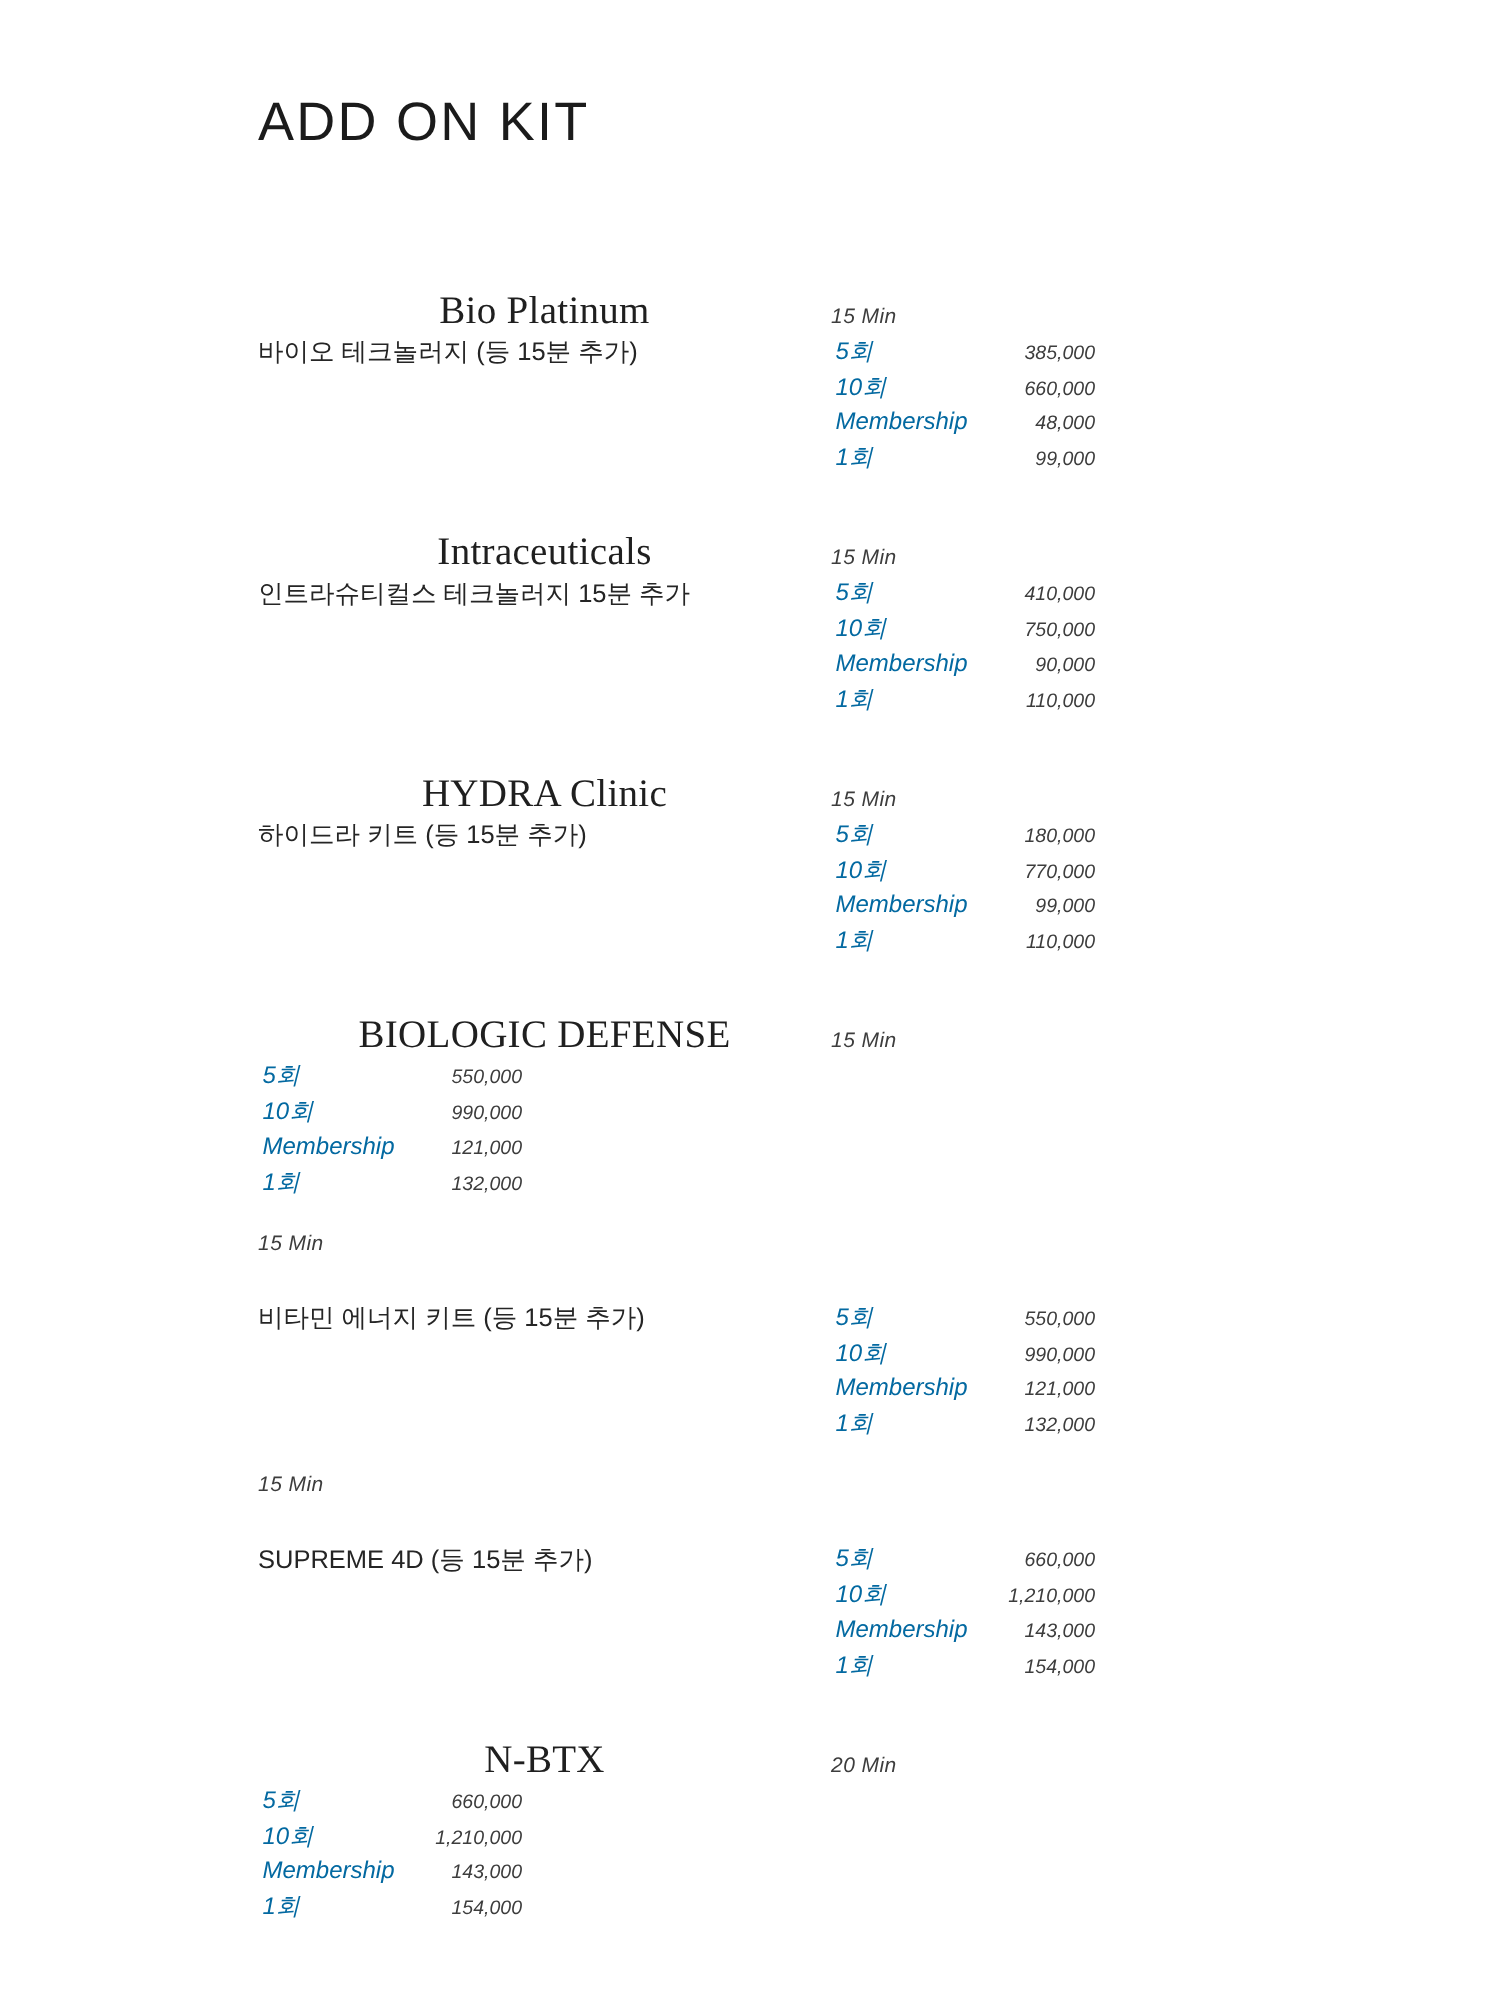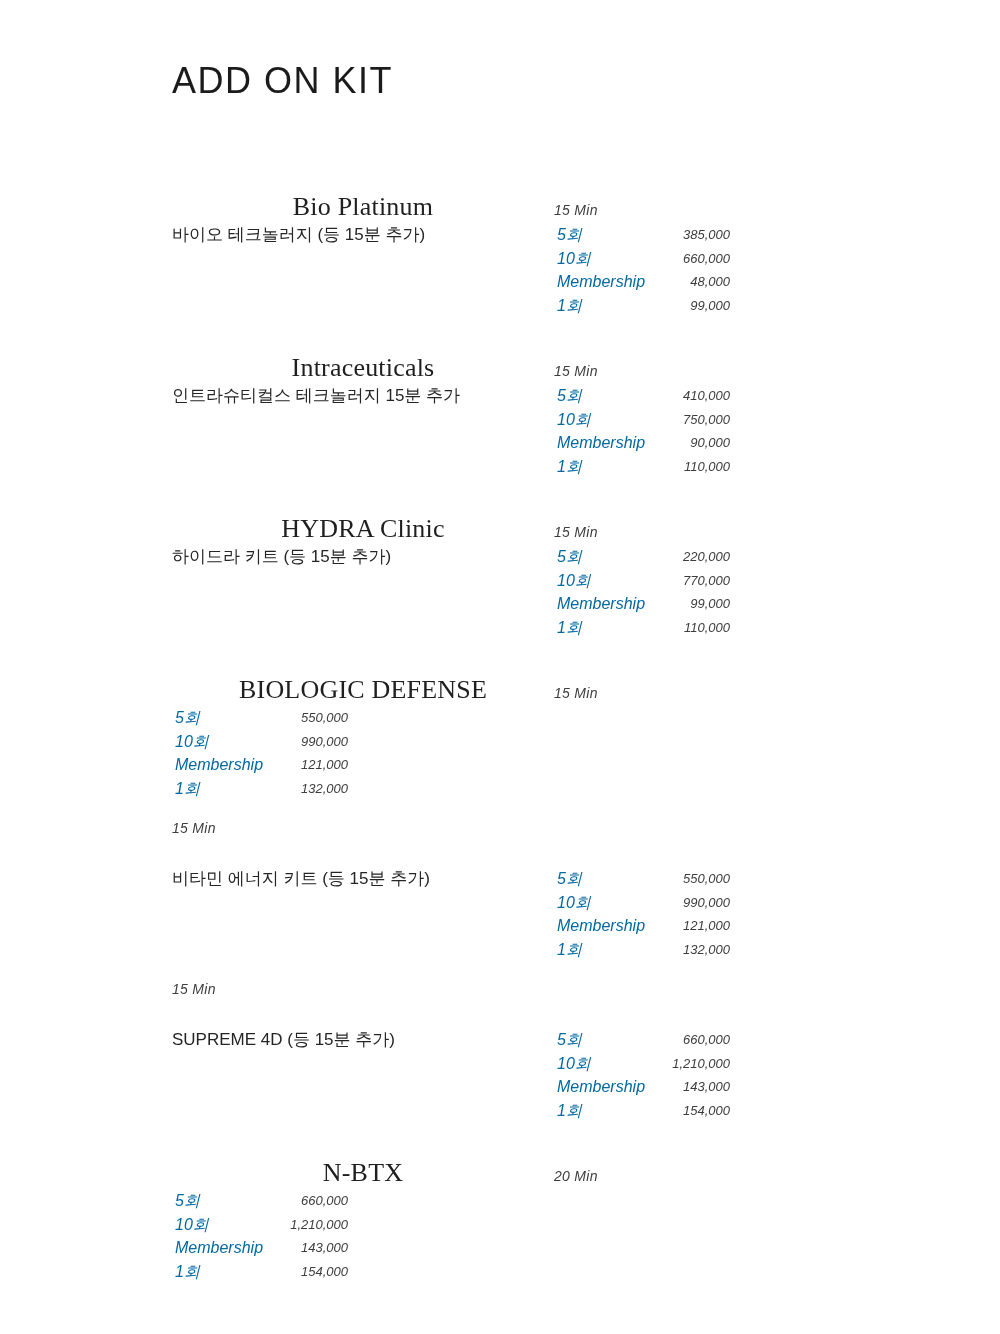--- a/index.html
+++ b/index.html
@@ -161,21 +161,21 @@
   <section class="item">
     <div class="sec-head">
       <h2 class="name">HYDRA Clinic</h2>
       <div class="duration">15 Min</div>
     </div>
     <div class="sec-body">
       <p class="subtitle">하이드라 키트 (등 15분 추가)</p>
       <div class="rows">
   <div class="row">
     <span class="rlabel">5회</span>
-    <span class="rprice">220,000</span>
+    <span class="rprice">180,000</span>
   </div>
 
   <div class="row">
     <span class="rlabel">10회</span>
     <span class="rprice">770,000</span>
   </div>
 
   <div class="row">
     <span class="rlabel">Membership</span>
     <span class="rprice">99,000</span>

